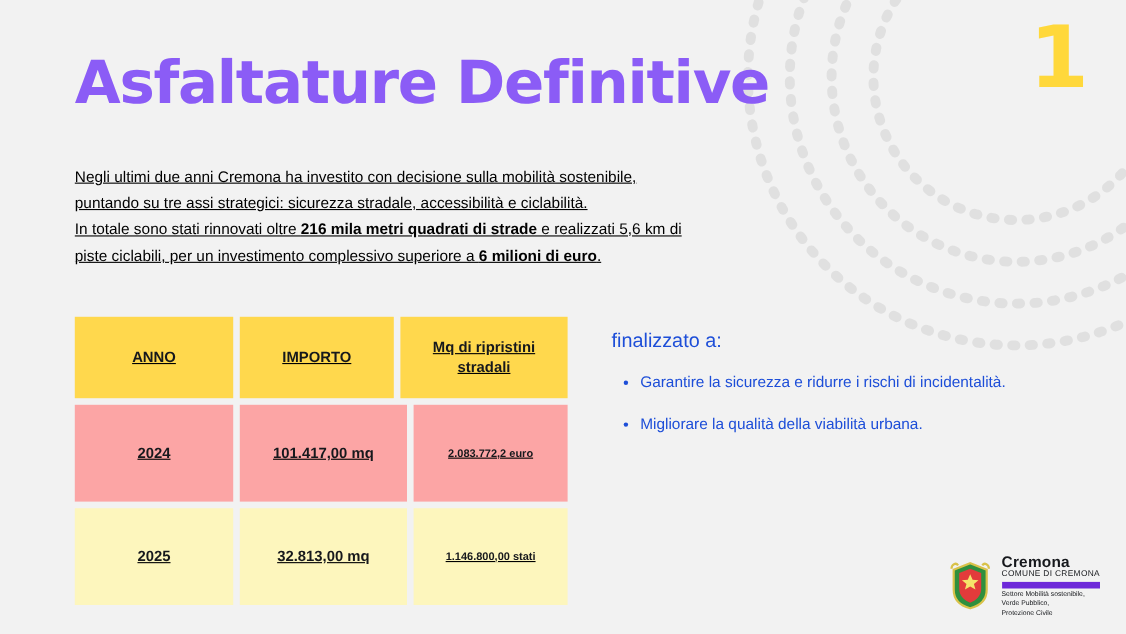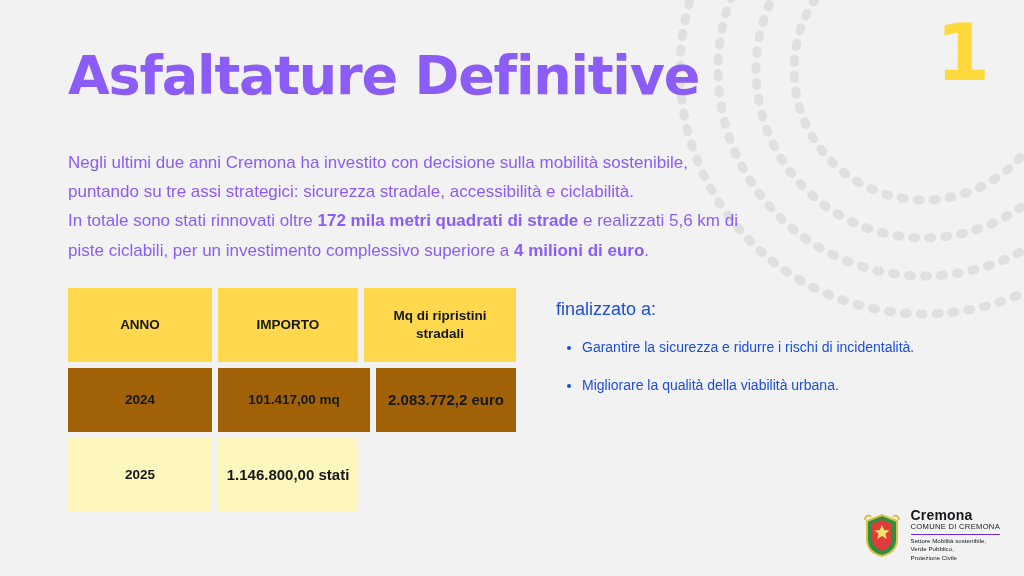--- a/index.html
+++ b/index.html
@@ -55,58 +55,60 @@
     color: #8b5cf6;
     letter-spacing: -1.2px;
     font-family: "DejaVu Sans", sans-serif;
   }
 
   .intro {
     position: absolute;
     left: 68px;
     top: 148px;
     width: 880px;
-    font-size: 17px;
+    font-size: 14px;
     line-height: 1.72;
-    color: #8b5cf6;
+    color: #000000;
+    text-decoration: underline;
   }
   .intro b { font-weight: bold; }
 
   
   .table {
     position: absolute;
     left: 68px;
     top: 288px;
     display: flex;
     flex-direction: column;
     gap: 6px;
   }
   .trow {
     display: flex;
     gap: 6px;
+    text-decoration: underline;
   }
   .cell {
     display: flex;
     align-items: center;
     justify-content: center;
     text-align: center;
     font-weight: bold;
     font-size: 13.5px;
     color: #16181c;
     line-height: 1.3;
     padding: 4px 6px;
     box-sizing: border-box;
   }
   .c0 { width: 144px; }
   .c1 { width: 152px; }
   .c2 { width: 140px; }
   .rhead .cell { height: 74px; background: #ffd84d; font-size: 13.5px; }
-  .r1 .cell { height: 64px; background: #a16207; }
-  .r2 .cell { height: 74px; background: #fdf6bd; }
-  .r1 .c2, .r2 .c2 { font-size: 15px; }
+  .r1 .cell { height: 88px; background: #fca5a5; }
+  .r2 .cell { height: 88px; background: #fdf6bd; }
+  .r1 .c2, .r2 .c2 { font-size: 10px; }
 
   
   .right-col {
     position: absolute;
     left: 556px;
     top: 296px;
     width: 470px;
     color: #1d4ed8;
   }
   .right-lead {
@@ -142,21 +144,21 @@
   .logo-city {
     font-size: 14px;
     font-weight: bold;
     color: #16181c;
     letter-spacing: .2px;
   }
   .logo-sub {
     font-size: 7.6px;
     color: #16181c;
     letter-spacing: .3px;
-    border-bottom: 1px solid #6d28d9;
+    border-bottom: 6px solid #6d28d9;
     padding-bottom: 2px;
     margin-bottom: 2px;
   }
   .logo-dept {
     font-size: 6.2px;
     color: #16181c;
     line-height: 1.35;
   }
 </style>
 </head>
@@ -175,37 +177,38 @@
     </svg>
   </div>
 
   <div class="slide-number">1</div>
 
   <div class="title">Asfaltature Definitive</div>
 
   <div class="intro">
     <span>Negli ultimi due anni Cremona ha investito con decisione sulla mobilità sostenibile,</span><br>
     <span>puntando su tre assi strategici: sicurezza stradale, accessibilità e ciclabilità.</span><br>
-    <span> In totale sono stati rinnovati oltre </span><b>172 mila metri quadrati di strade</b><span> e realizzati 5,6 km di</span><br>
-    <span>piste ciclabili, per un investimento complessivo superiore a </span><b>4 milioni di euro</b><span>.</span>
+    <span> In totale sono stati rinnovati oltre </span><b>216 mila metri quadrati di strade</b><span> e realizzati 5,6 km di</span><br>
+    <span>piste ciclabili, per un investimento complessivo superiore a </span><b>6 milioni di euro</b><span>.</span>
   </div>
 
   <div class="table">
     <div class="trow rhead">
       <div class="cell c0">ANNO</div>
       <div class="cell c2">IMPORTO</div>
       <div class="cell c1">Mq di ripristini stradali</div>
     </div>
     <div class="trow r1">
       <div class="cell c0">2024</div>
       <div class="cell c1">101.417,00 mq</div>
       <div class="cell c2">2.083.772,2 euro</div>
     </div>
     <div class="trow r2">
       <div class="cell c0">2025</div>
+      <div class="cell c1">32.813,00 mq</div>
       <div class="cell c2">1.146.800,00 stati</div>
     </div>
   </div>
 
   <div class="right-col">
     <div class="right-lead">finalizzato a:</div>
     <ul class="bullets">
       <li>Garantire la sicurezza e ridurre i rischi di incidentalità.</li>
       <li>Migliorare la qualità della viabilità urbana.</li>
     </ul>

